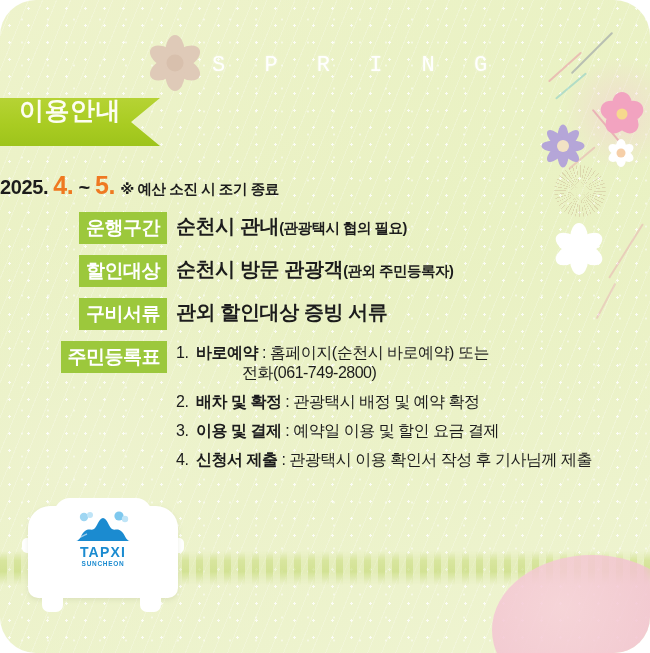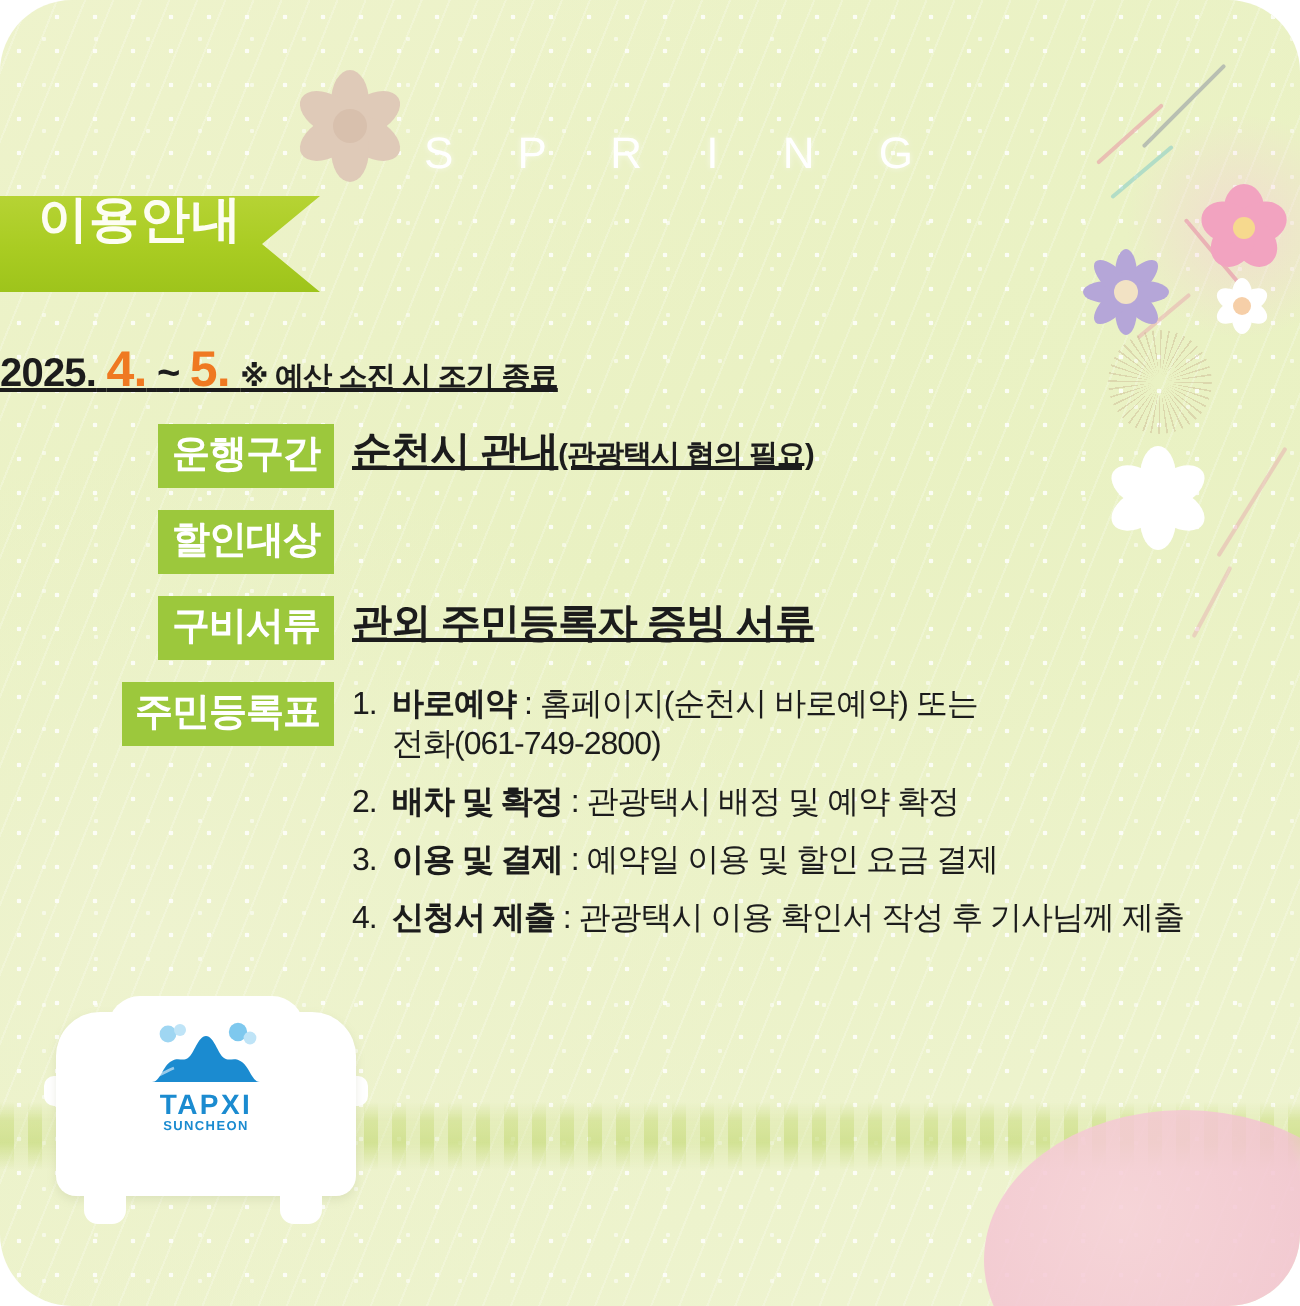--- a/index.html
+++ b/index.html
@@ -50,23 +50,23 @@
 
   
   .petal6,.petal5,.petal8{position:absolute;pointer-events:none;}
   .flower-core{position:absolute;border-radius:50%;left:50%;top:50%;transform:translate(-50%,-50%);}
   .pet{position:absolute;left:50%;top:50%;border-radius:50% 50% 50% 50%;}
 
   .streak{position:absolute;height:2px;border-radius:2px;pointer-events:none;opacity:.62;}
 
   
   .spring-word{
-    position:absolute;left:212px;top:64px;
+    position:absolute;left:212px;top:53px;
     font-size:22px;letter-spacing:13px;color:#ffffff;font-weight:400;
-    font-family:Liberation Sans, sans-serif;text-shadow:0 0 3px rgba(255,255,255,.6);
+    font-family:Liberation Mono, monospace;text-shadow:0 0 3px rgba(255,255,255,.6);
   }
 
   
   .ribbon{
     position:absolute;left:0;top:98px;width:160px;height:48px;
     background:linear-gradient(180deg,#b6d334 0%,#a9cc22 55%,#9ec41b 100%);
     clip-path:polygon(0 0,160px 0,131px 24px,160px 48px,0 48px);
     display:flex;
   }
   .ribbon-label{
@@ -77,36 +77,36 @@
   
   .rows{position:absolute;left:0;top:168px;width:650px;}
   .row{display:flex;align-items:flex-start;margin-bottom:11px;}
   .chip-cell{width:176px;flex:0 0 176px;display:flex;justify-content:flex-end;padding-right:9px;box-sizing:border-box;}
   .chip{
     display:inline-block;background:#9cc83c;color:#ffffff;
     font-size:19px;font-weight:bold;line-height:1;
     padding:6px 7px 7px 7px;letter-spacing:-.5px;white-space:nowrap;
   }
   .val-cell{flex:1;padding-top:2px;color:#1c1c1c;}
-  .val-main{font-size:20px;font-weight:bold;letter-spacing:-.4px;line-height:1.22;text-decoration:underline;}
+  .val-main{font-size:20px;font-weight:bold;letter-spacing:-.4px;line-height:1.22;}
   .accent{color:#ef7921;font-size:25px;font-weight:bold;}
   .small-note{font-size:14.5px;font-weight:bold;letter-spacing:-.4px;}
   .paren{font-size:14.5px;font-weight:bold;letter-spacing:-.5px;}
   .sub-line{font-size:15px;font-weight:bold;letter-spacing:-.5px;margin-top:4px;color:#1c1c1c;}
 
   
   .steps{list-style:none;margin:0;padding:0;}
   .step{
     font-size:16px;letter-spacing:-.5px;color:#1c1c1c;margin-bottom:8px;line-height:1.3;
     display:flex;
   }
   .step-num{flex:0 0 20px;font-weight:normal;}
   .step-body{flex:1;}
   .step-title{font-weight:bold;}
-  .step-cont{display:block;}
+  .step-cont{display:block;margin-left:46px;}
 
   
   .taxi{position:absolute;left:28px;top:498px;width:150px;height:118px;}
   .taxi-body{
     position:absolute;left:0;top:8px;width:150px;height:92px;
     background:#ffffff;border-radius:22px 22px 10px 10px;
     box-shadow:0 2px 5px rgba(150,160,110,.18);
   }
   .taxi-roof{
     position:absolute;left:26px;top:0;width:98px;height:34px;background:#ffffff;
@@ -226,28 +226,33 @@
         <div class="val-main">
           <span>순천시 관내</span><span class="paren">(관광택시 협의 필요)</span>
         </div>
       </div>
     </div>
 
     <div class="row">
       <div class="chip-cell">
         <span class="chip">할인대상</span>
       </div>
+      <div class="val-cell">
+        <div class="val-main">
+          <span>순천시 방문 관광객</span><span class="paren">(관외 주민등록자)</span>
+        </div>
+      </div>
     </div>
 
     <div class="row">
       <div class="chip-cell">
         <span class="chip">구비서류</span>
       </div>
       <div class="val-cell">
-        <div class="val-main">관외 주민등록자 증빙 서류</div>
+        <div class="val-main">관외 할인대상 증빙 서류</div>
       </div>
     </div>
 
     <div class="row" style="margin-top:10px;">
       <div class="chip-cell">
         <span class="chip">주민등록표</span>
       </div>
       <div class="val-cell">
         <ol class="steps">
 

